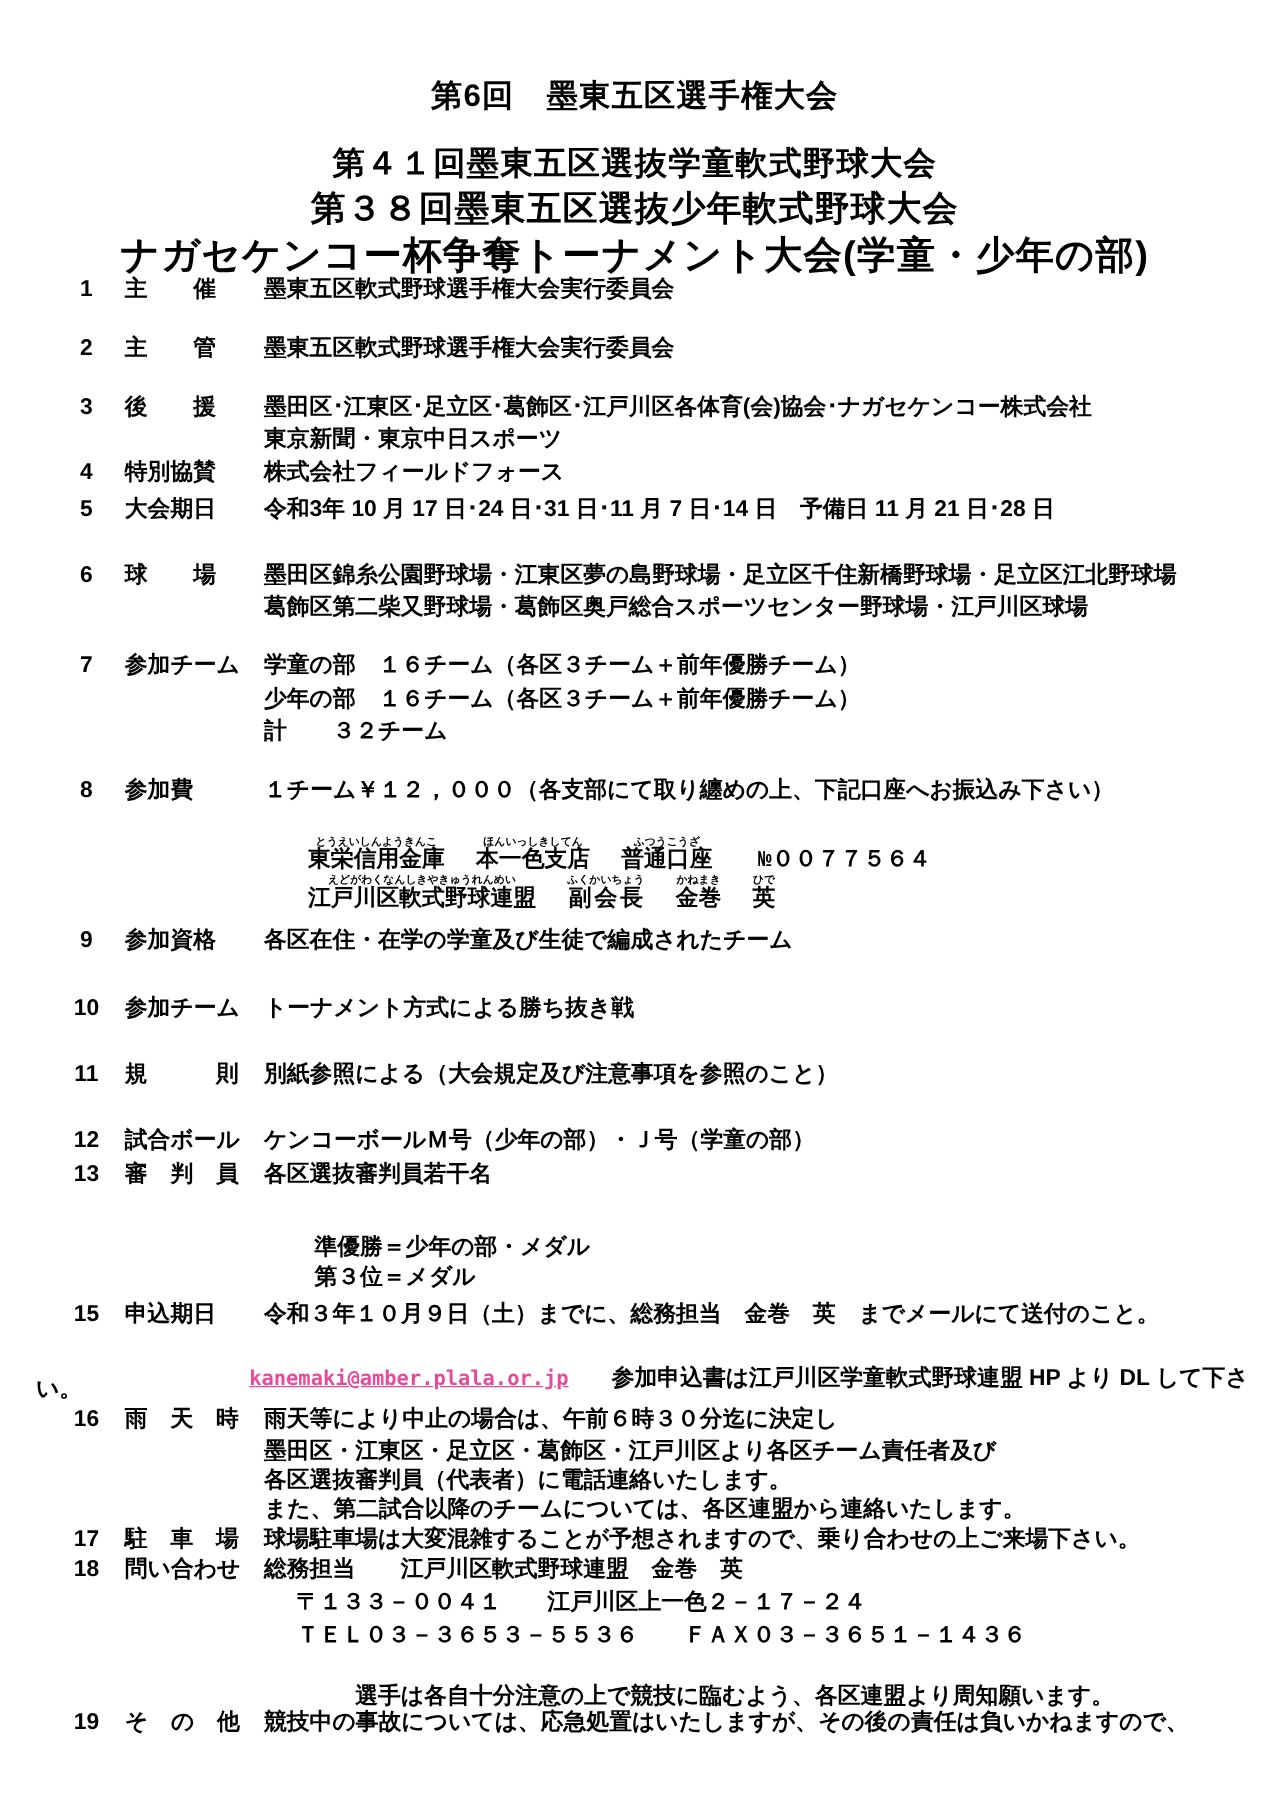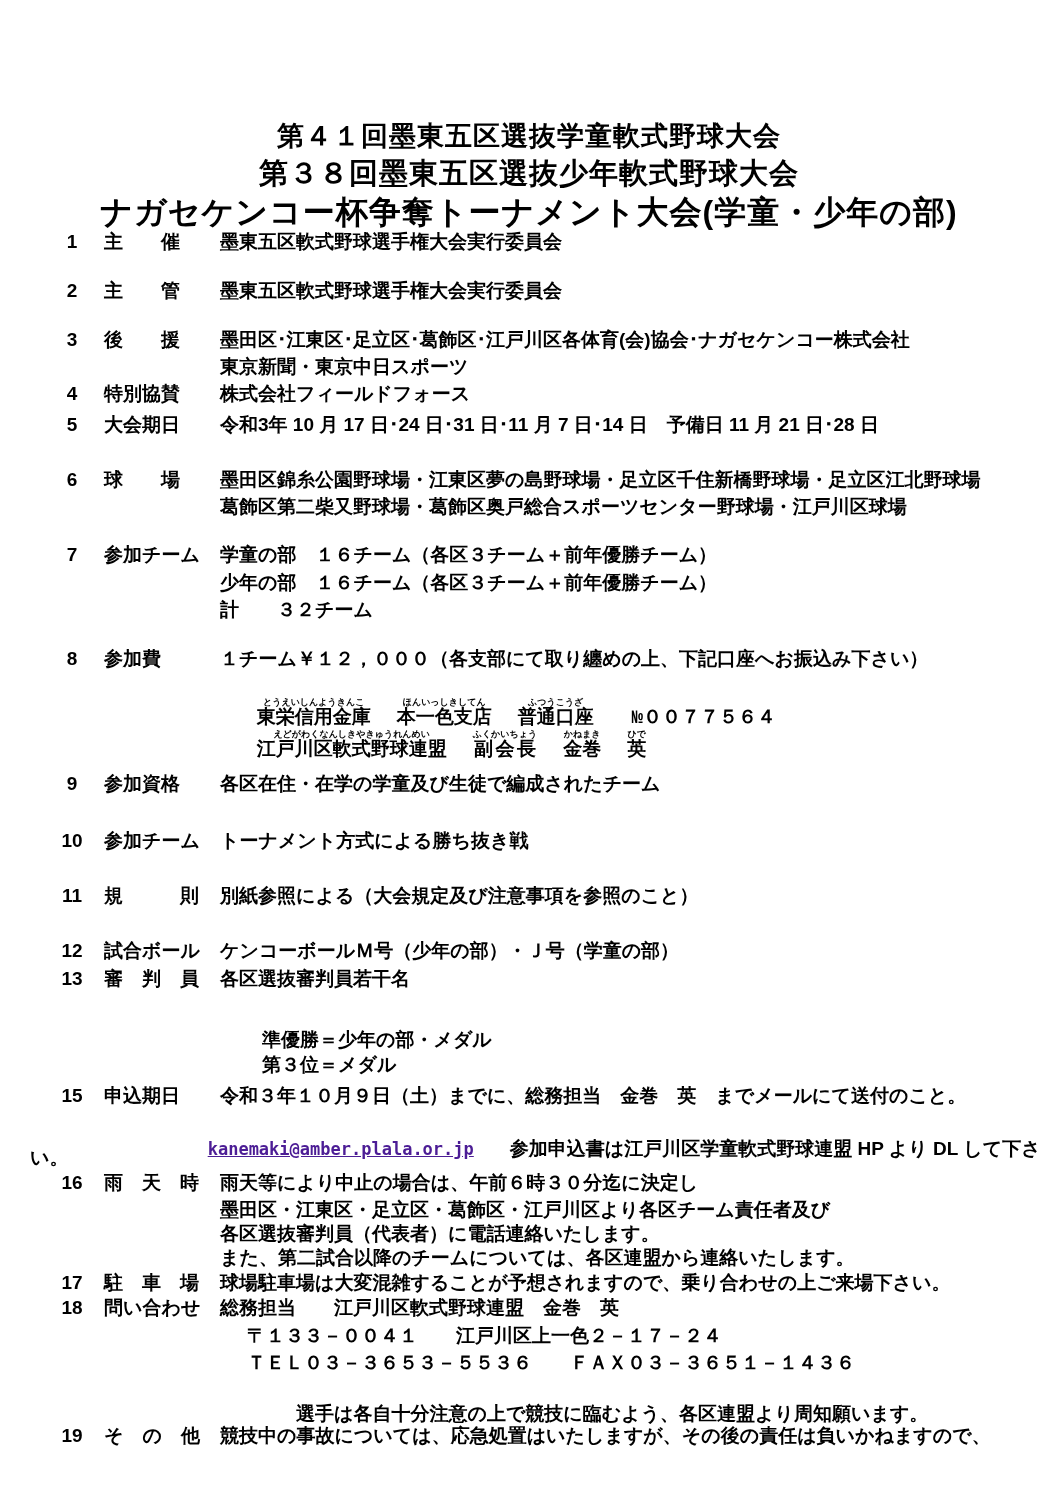--- a/index.html
+++ b/index.html
@@ -40,34 +40,35 @@
   .rubyline .content { display: inline-block; }
   ruby { margin-right: 26px; }
   ruby rt {
     font-size: 9px;
     font-weight: bold;
     letter-spacing: 0;
     text-align: center;
   }
   .acct { margin-left: 12px; font-family: Liberation Mono, monospace; }
   a.email {
-    color: #4c1d95;
+    color: #ec4899;
     text-decoration: underline;
     font-family: "DejaVu Sans Mono", "Liberation Mono", monospace;
     font-size: 17px;
     font-weight: bold;
     cursor: pointer;
   }
   .after-email { margin-left: 36px; position: static !important; }
 </style>
 </head>
 <body>
 
 <div class="page">
 
+  <div class="title" style="top:62px;  font-size:26px;">第6回　墨東五区選手権大会</div>
   <div class="title" style="top:118px; font-size:27px;">第４１回墨東五区選抜学童軟式野球大会</div>
   <div class="title" style="top:154px; font-size:29px;">第３８回墨東五区選抜少年軟式野球大会</div>
   <div class="title" style="top:191px; font-size:32px;">ナガセケンコー杯争奪トーナメント大会(学童・少年の部)</div>
 
   <div class="line" style="top:231px">
     <span class="num">1</span>
     <span class="label">主　　催</span>
     <span class="content">墨東五区軟式野球選手権大会実行委員会</span>
   </div>
 

